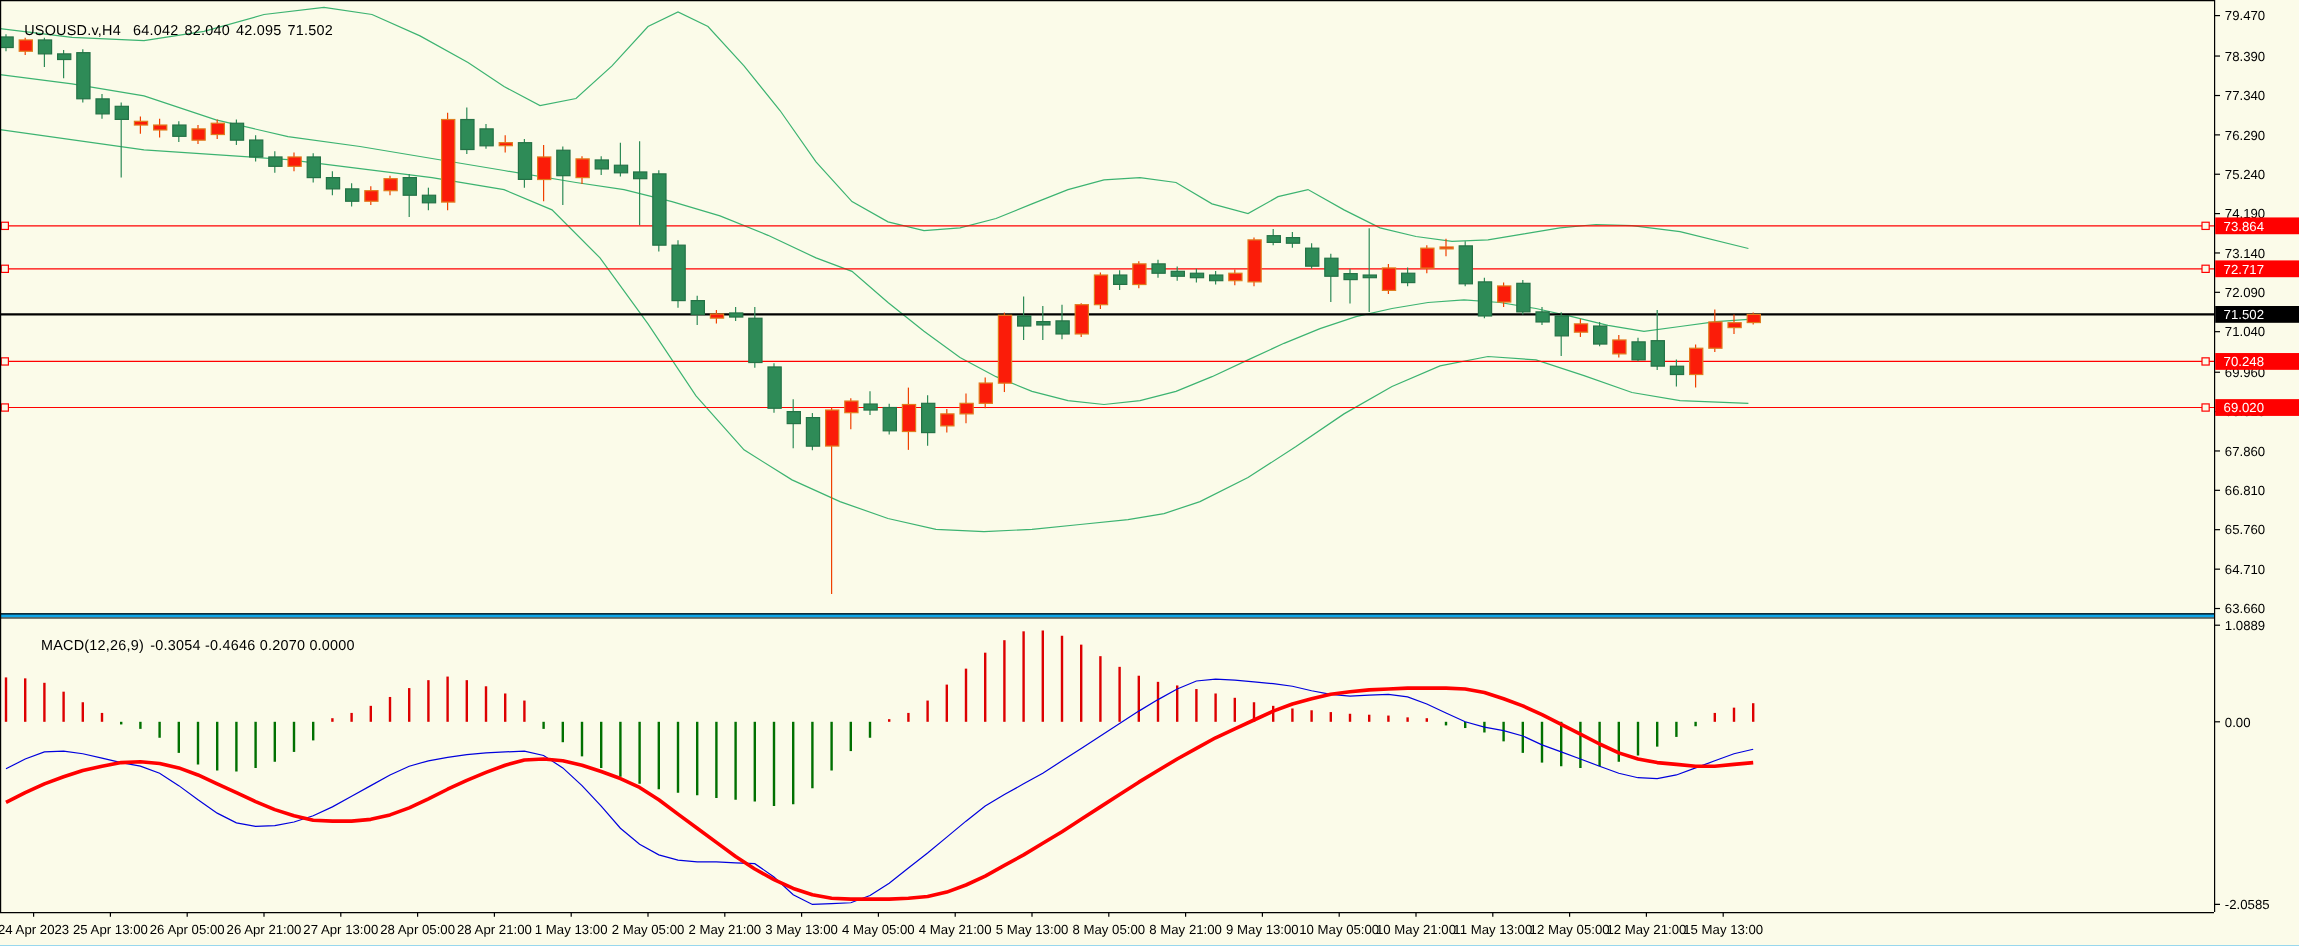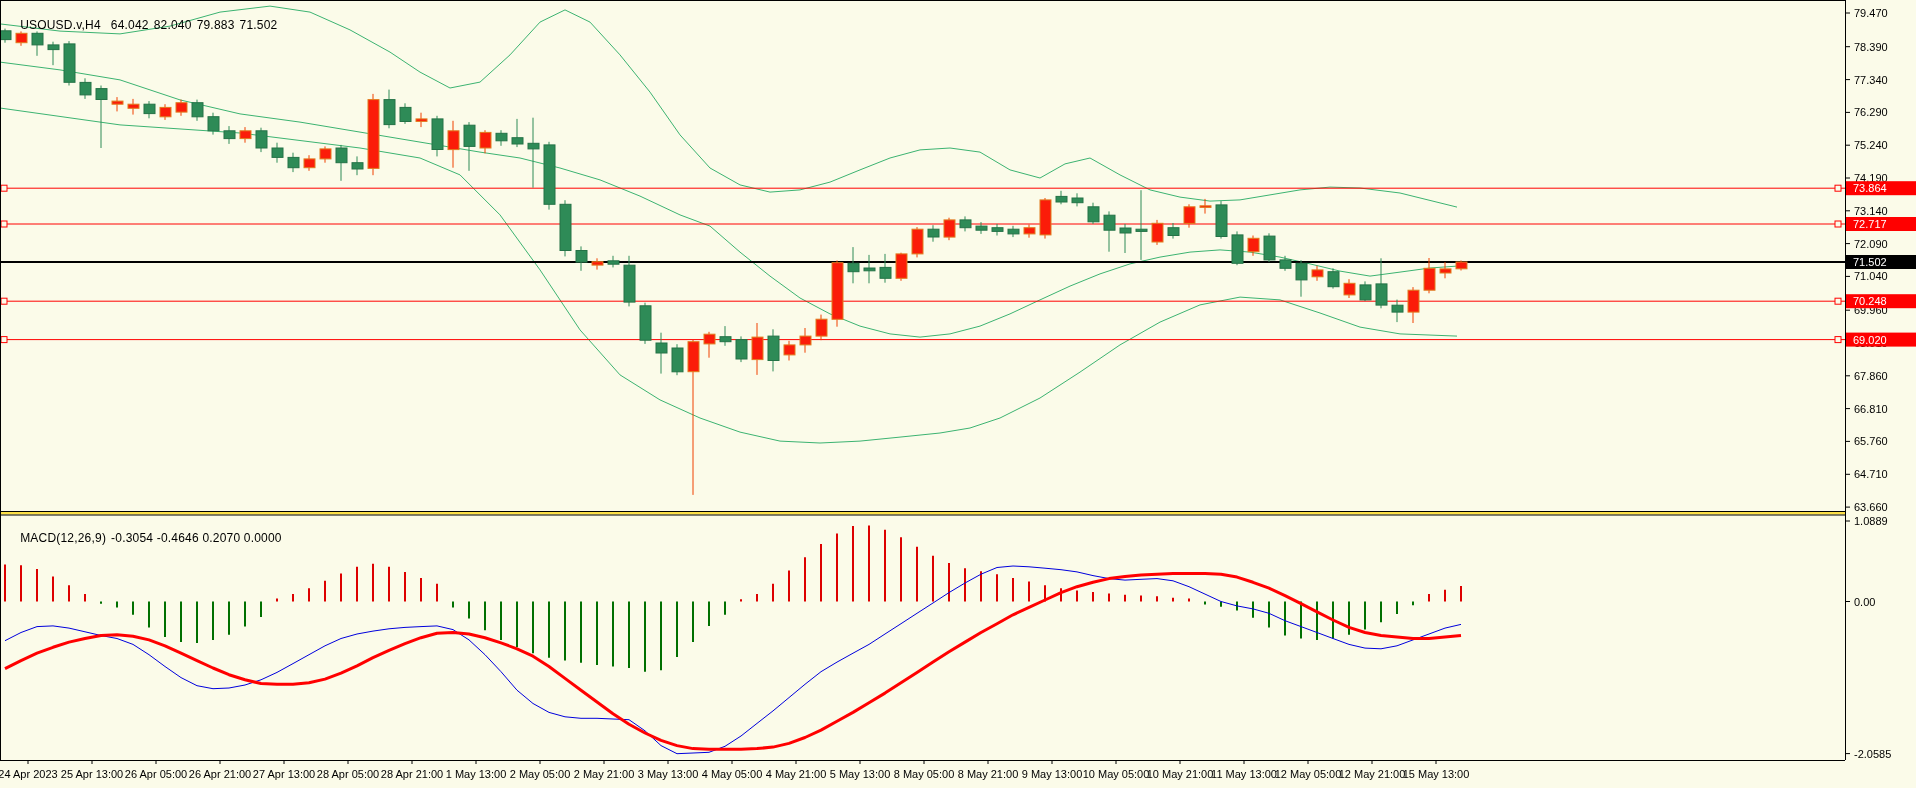--- a/index.html
+++ b/index.html
@@ -1,18 +1,18 @@
 <!DOCTYPE html>
 <html><head>
 <meta charset="utf-8">
 <style>
   html,body{margin:0;padding:0;}
   .chart-root{
     position:relative; width:1916px; height:788px;
-    background:#fde047;
+    background:#0ea5e9;
     font-family:"Liberation Sans", sans-serif;
     overflow:hidden;
   }
   svg{position:absolute;left:0;top:0;display:block;}
   .overlay-label{
     position:absolute; color:#000; font-size:12px; white-space:pre; z-index:5;
     letter-spacing:0.2px;
   }
   .overlay-label span{margin-right:5px;}
   .overlay-label .sym{margin-right:10px;}
@@ -618,19 +618,19 @@
       <text x="1244" y="778" fill="#000000" font-size="11" font-family="&quot;Liberation Sans&quot;, sans-serif" text-anchor="middle">11 May 13:00</text>
       <line x1="1308" y1="760" x2="1308" y2="764" stroke="#000000" stroke-width="1"></line>
       <text x="1308" y="778" fill="#000000" font-size="11" font-family="&quot;Liberation Sans&quot;, sans-serif" text-anchor="middle">12 May 05:00</text>
       <line x1="1372" y1="760" x2="1372" y2="764" stroke="#000000" stroke-width="1"></line>
       <text x="1372" y="778" fill="#000000" font-size="11" font-family="&quot;Liberation Sans&quot;, sans-serif" text-anchor="middle">12 May 21:00</text>
       <line x1="1436" y1="760" x2="1436" y2="764" stroke="#000000" stroke-width="1"></line>
       <text x="1436" y="778" fill="#000000" font-size="11" font-family="&quot;Liberation Sans&quot;, sans-serif" text-anchor="middle">15 May 13:00</text>
     </svg>
 
   <div class="overlay-label" style="left:6px; top:4px;">
-    <span class="sym">USOUSD.v,H4</span><span>64.042</span><span>82.040</span><span>79.883</span><span>71.502</span>
+    <span class="sym">USOUSD.v,H4</span><span>64.042</span><span>82.040</span><span>42.095</span><span>71.502</span>
   </div>
 
-  <div class="overlay-label" style="left:6px; top:517px;">
+  <div class="overlay-label" style="left:20px; top:517px;">
     <span>MACD(12,26,9)</span><span>-0.3054 -0.4646 0.2070 0.0000</span>
   </div>
 </div>
 
 </body></html>

